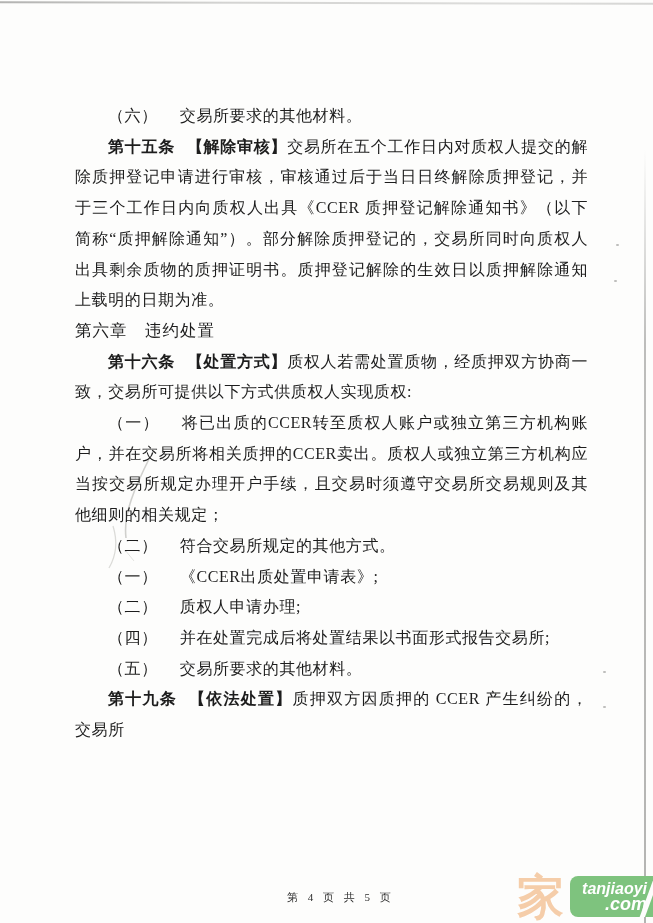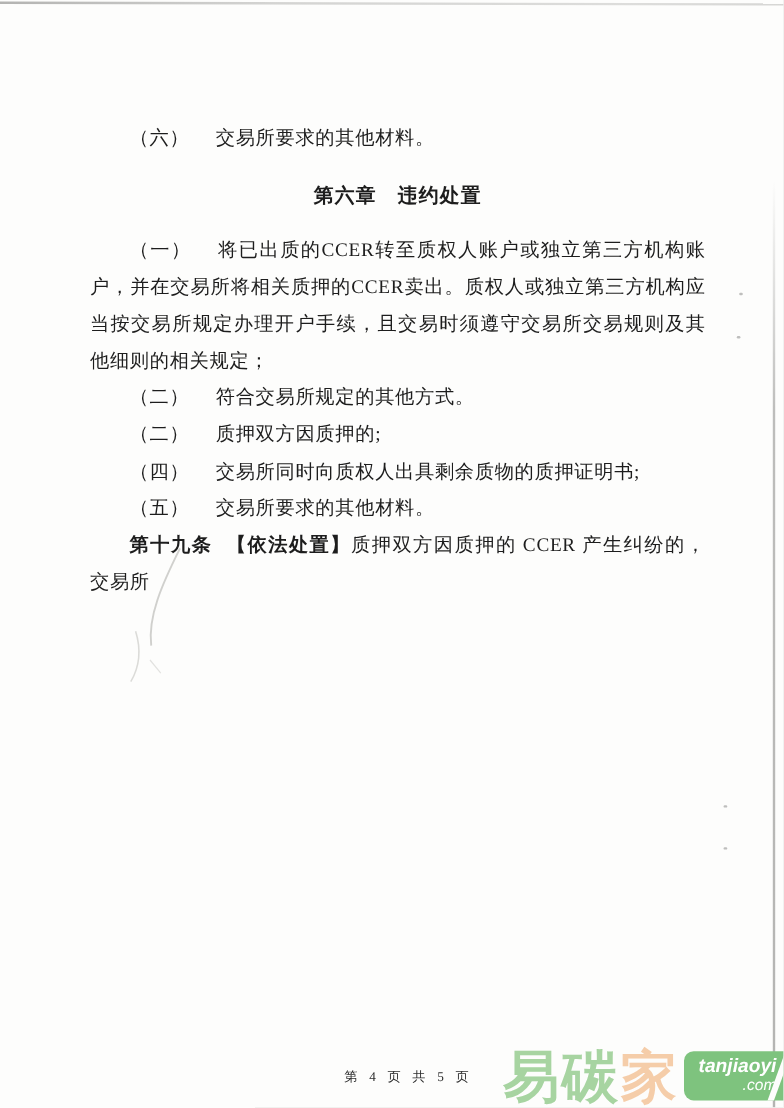--- a/index.html
+++ b/index.html
@@ -32,21 +32,21 @@
   .textblock {
     position:absolute; left:75px; top:101px; width:513px;
     font-size:16px; line-height:30.7px; letter-spacing:.6px;
     color:#1d1d1d; text-align:justify;
   }
   .textblock p { margin:0; text-indent:33px; }
   .lead { font-weight:bold; margin-right:12px; }
   .tag  { font-weight:bold; }
   .num  { margin-right:22px; }
   .chapter {
-    margin:16px; font-size:16.5px; font-weight:bold; text-align:center;
+    margin:0; font-size:16.5px; font-weight:normal; 
     letter-spacing:1px; line-height:30.7px;
   }
 
   
   .footer {
     position:absolute; left:0; top:890px; width:100%;
     text-align:center; font-size:11px; letter-spacing:3.5px;
     color:#2e2e2e; transform:translateX(14px);
   }
 
@@ -63,21 +63,21 @@
   .wm-green  { color:#a7d4a1; }
   .wm-orange { color:#f5cda9; }
   .wm-badge {
     position:relative; display:inline-block;
     background:#7ec37e; color:#fff;
     border-radius:8px; padding:4px 14px 6px 12px;
     margin-left:4px; margin-bottom:6px; overflow:hidden;
     font-family:"Liberation Sans","DejaVu Sans",sans-serif;
   }
   .wm-b1 { display:block; font-size:16px; font-weight:bold; font-style:italic; line-height:17px; }
-  .wm-b2 { display:block; font-size:13px; font-weight:normal; font-style:italic; text-align:right; line-height:14px; }
+  .wm-b2 { display:block; font-size:18px; font-weight:bold; font-style:italic; text-align:right; line-height:14px; }
   .wm-slash {
     position:absolute; right:10px; top:-6px; width:5px; height:60px;
     background:#fdfdfc; transform:rotate(20deg);
   }
 </style>
 </head>
 <body>
 
 <div class="page">
 
@@ -92,46 +92,48 @@
 
   <span class="speck s1"></span>
   <span class="speck s2"></span>
   <span class="speck s3"></span>
   <span class="speck s4"></span>
 
   <main class="textblock">
 
     <p><span class="num">（六）</span><span>交易所要求的其他材料。</span></p>
 
+    <p><span class="lead">第十五条</span><span class="tag">【解除审核】</span><span>交易所在五个工作日内对质权人提交的解除质押登记申请进行审核，审核通过后于当日日终解除质押登记，并于三个工作日内向质权人出具《CCER 质押登记解除通知书》（以下简称“质押解除通知”）。部分解除质押登记的，交易所同时向质权人出具剩余质物的质押证明书。质押登记解除的生效日以质押解除通知上载明的日期为准。</span></p>
 
     <h2 class="chapter">第六章　违约处置</h2>
 
+    <p><span class="lead">第十六条</span><span class="tag">【处置方式】</span><span>质权人若需处置质物，经质押双方协商一致，交易所可提供以下方式供质权人实现质权:</span></p>
 
     <p><span class="num">（一）</span><span>将已出质的CCER转至质权人账户或独立第三方机构账户，并在交易所将相关质押的CCER卖出。质权人或独立第三方机构应当按交易所规定办理开户手续，且交易时须遵守交易所交易规则及其他细则的相关规定；</span></p>
 
     <p><span class="num">（二）</span><span>符合交易所规定的其他方式。</span></p>
 
 
+    <p><span class="num">（一）</span><span>《CCER出质处置申请表》;</span></p>
 
-    <p><span class="num">（二）</span><span>质押双方因质押的;</span></p>
+    <p><span class="num">（二）</span><span>质权人申请办理;</span></p>
 
 
-    <p><span class="num">（四）</span><span>交易所同时向质权人出具剩余质物的质押证明书;</span></p>
+    <p><span class="num">（四）</span><span>并在处置完成后将处置结果以书面形式报告交易所;</span></p>
 
     <p><span class="num">（五）</span><span>交易所要求的其他材料。</span></p>
 
 
     <p><span class="lead">第十九条</span><span class="tag">【依法处置】</span><span>质押双方因质押的 CCER 产生纠纷的，交易所</span></p>
 
   </main>
 
   <div class="footer">第 4 页 共 5 页</div>
 
   <div class="watermark">
-    <span class="wm-green">易碳</span>
       <span class="wm-orange">家</span>
       <span class="wm-badge">
         <span class="wm-b1">tanjiaoyi</span>
         <span class="wm-b2">.com</span>
         <span class="wm-slash"></span>
       </span>
   </div>
 
 </div>
 

